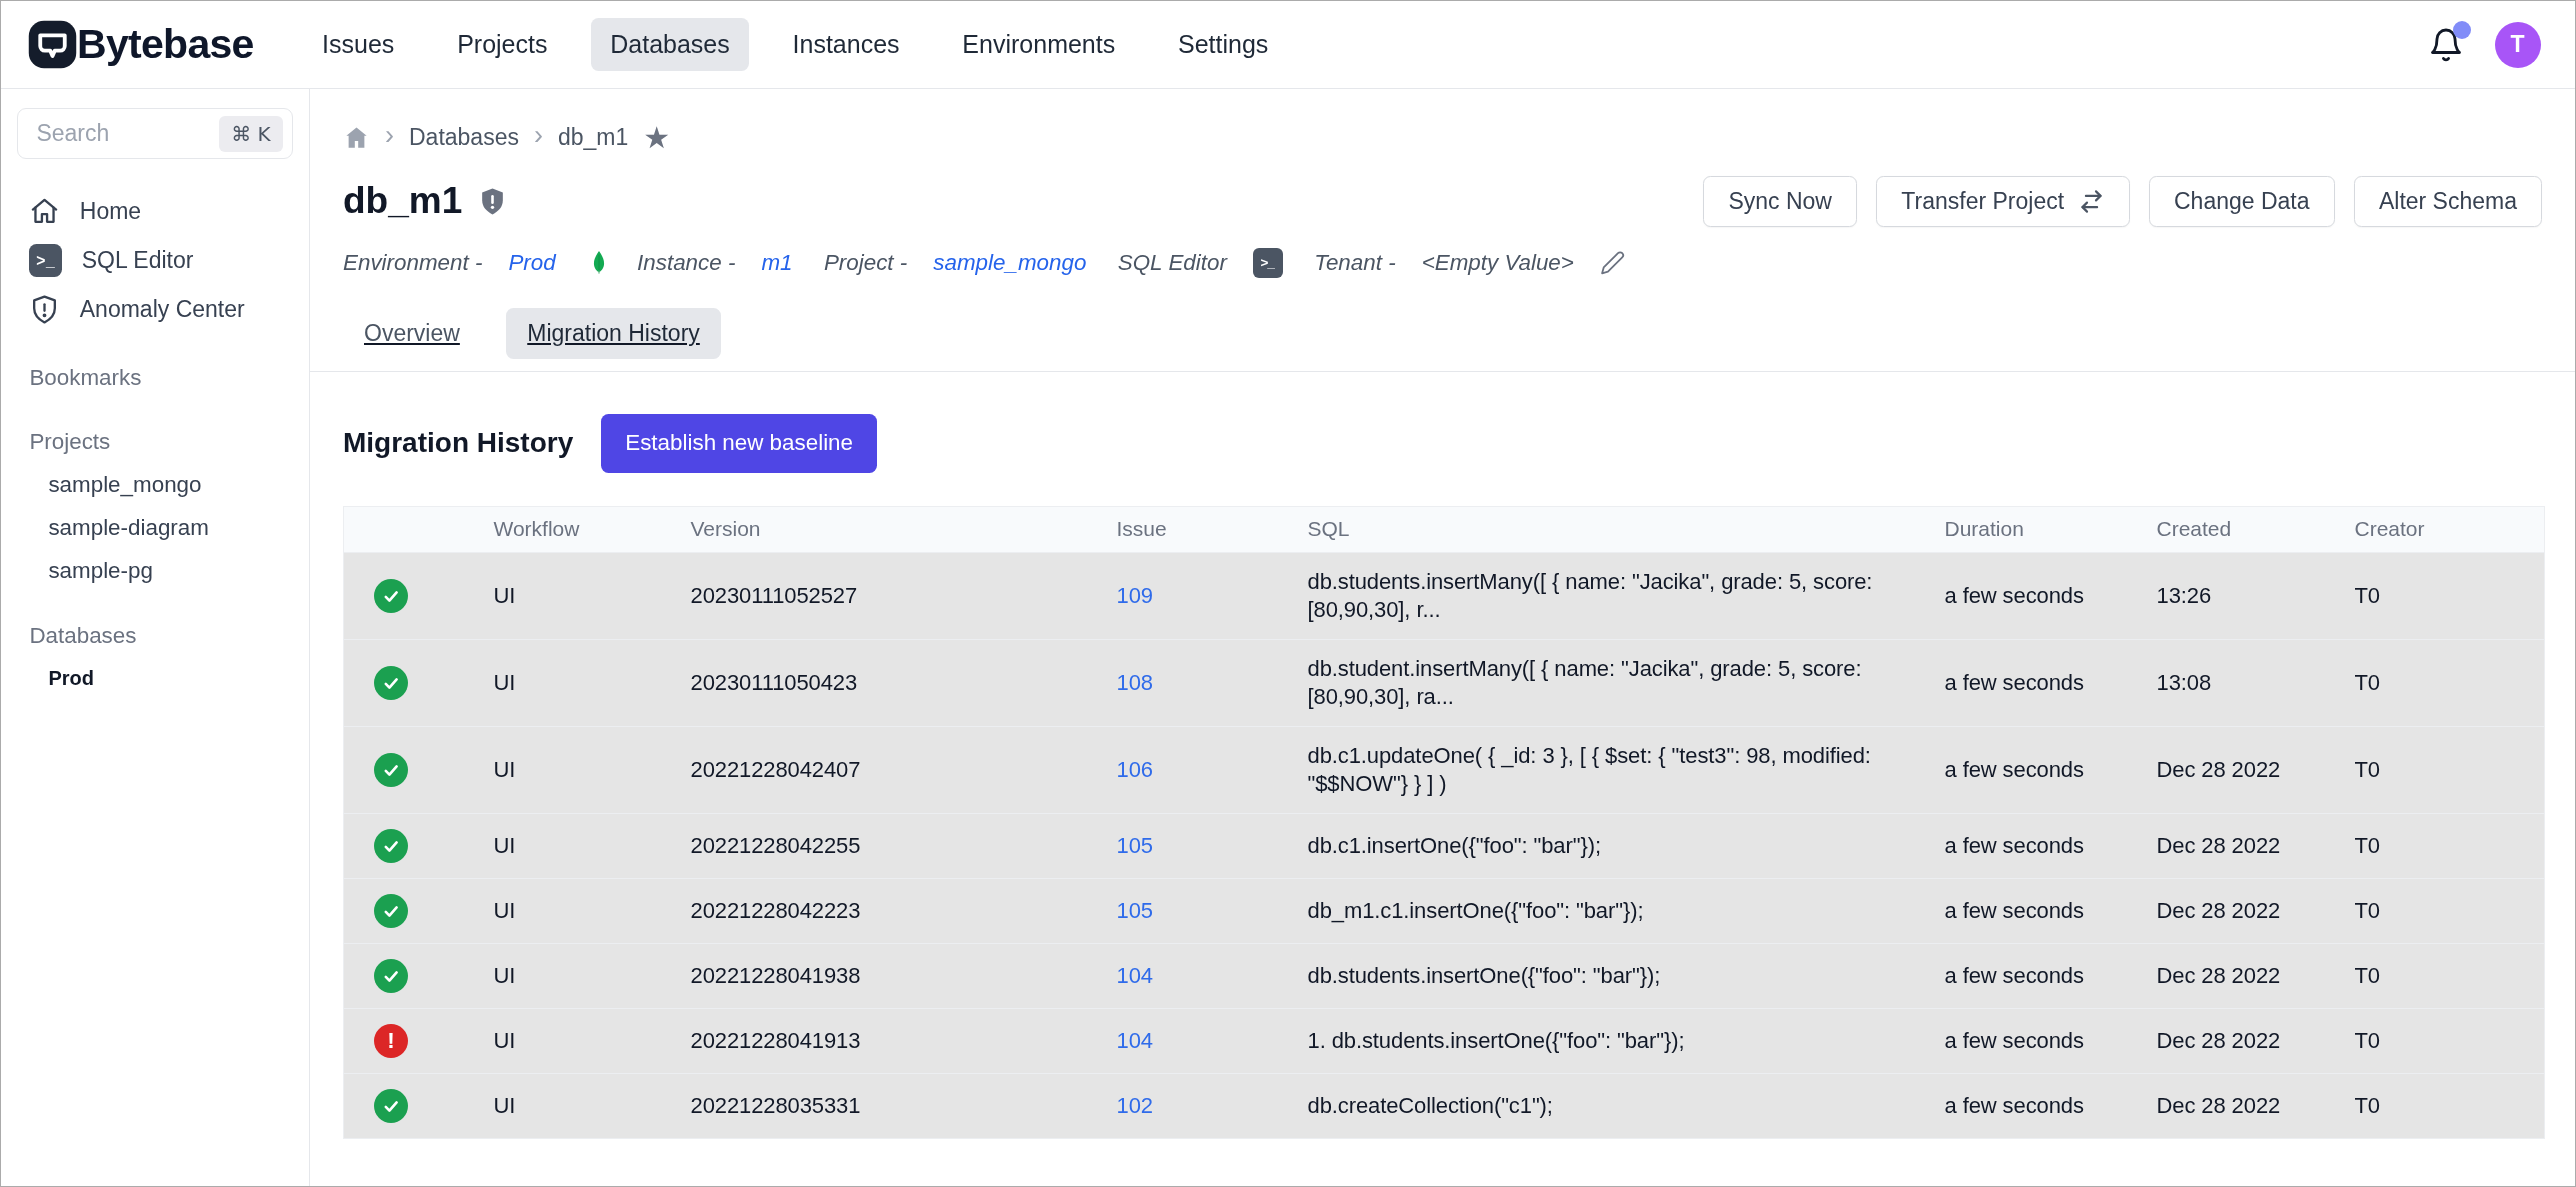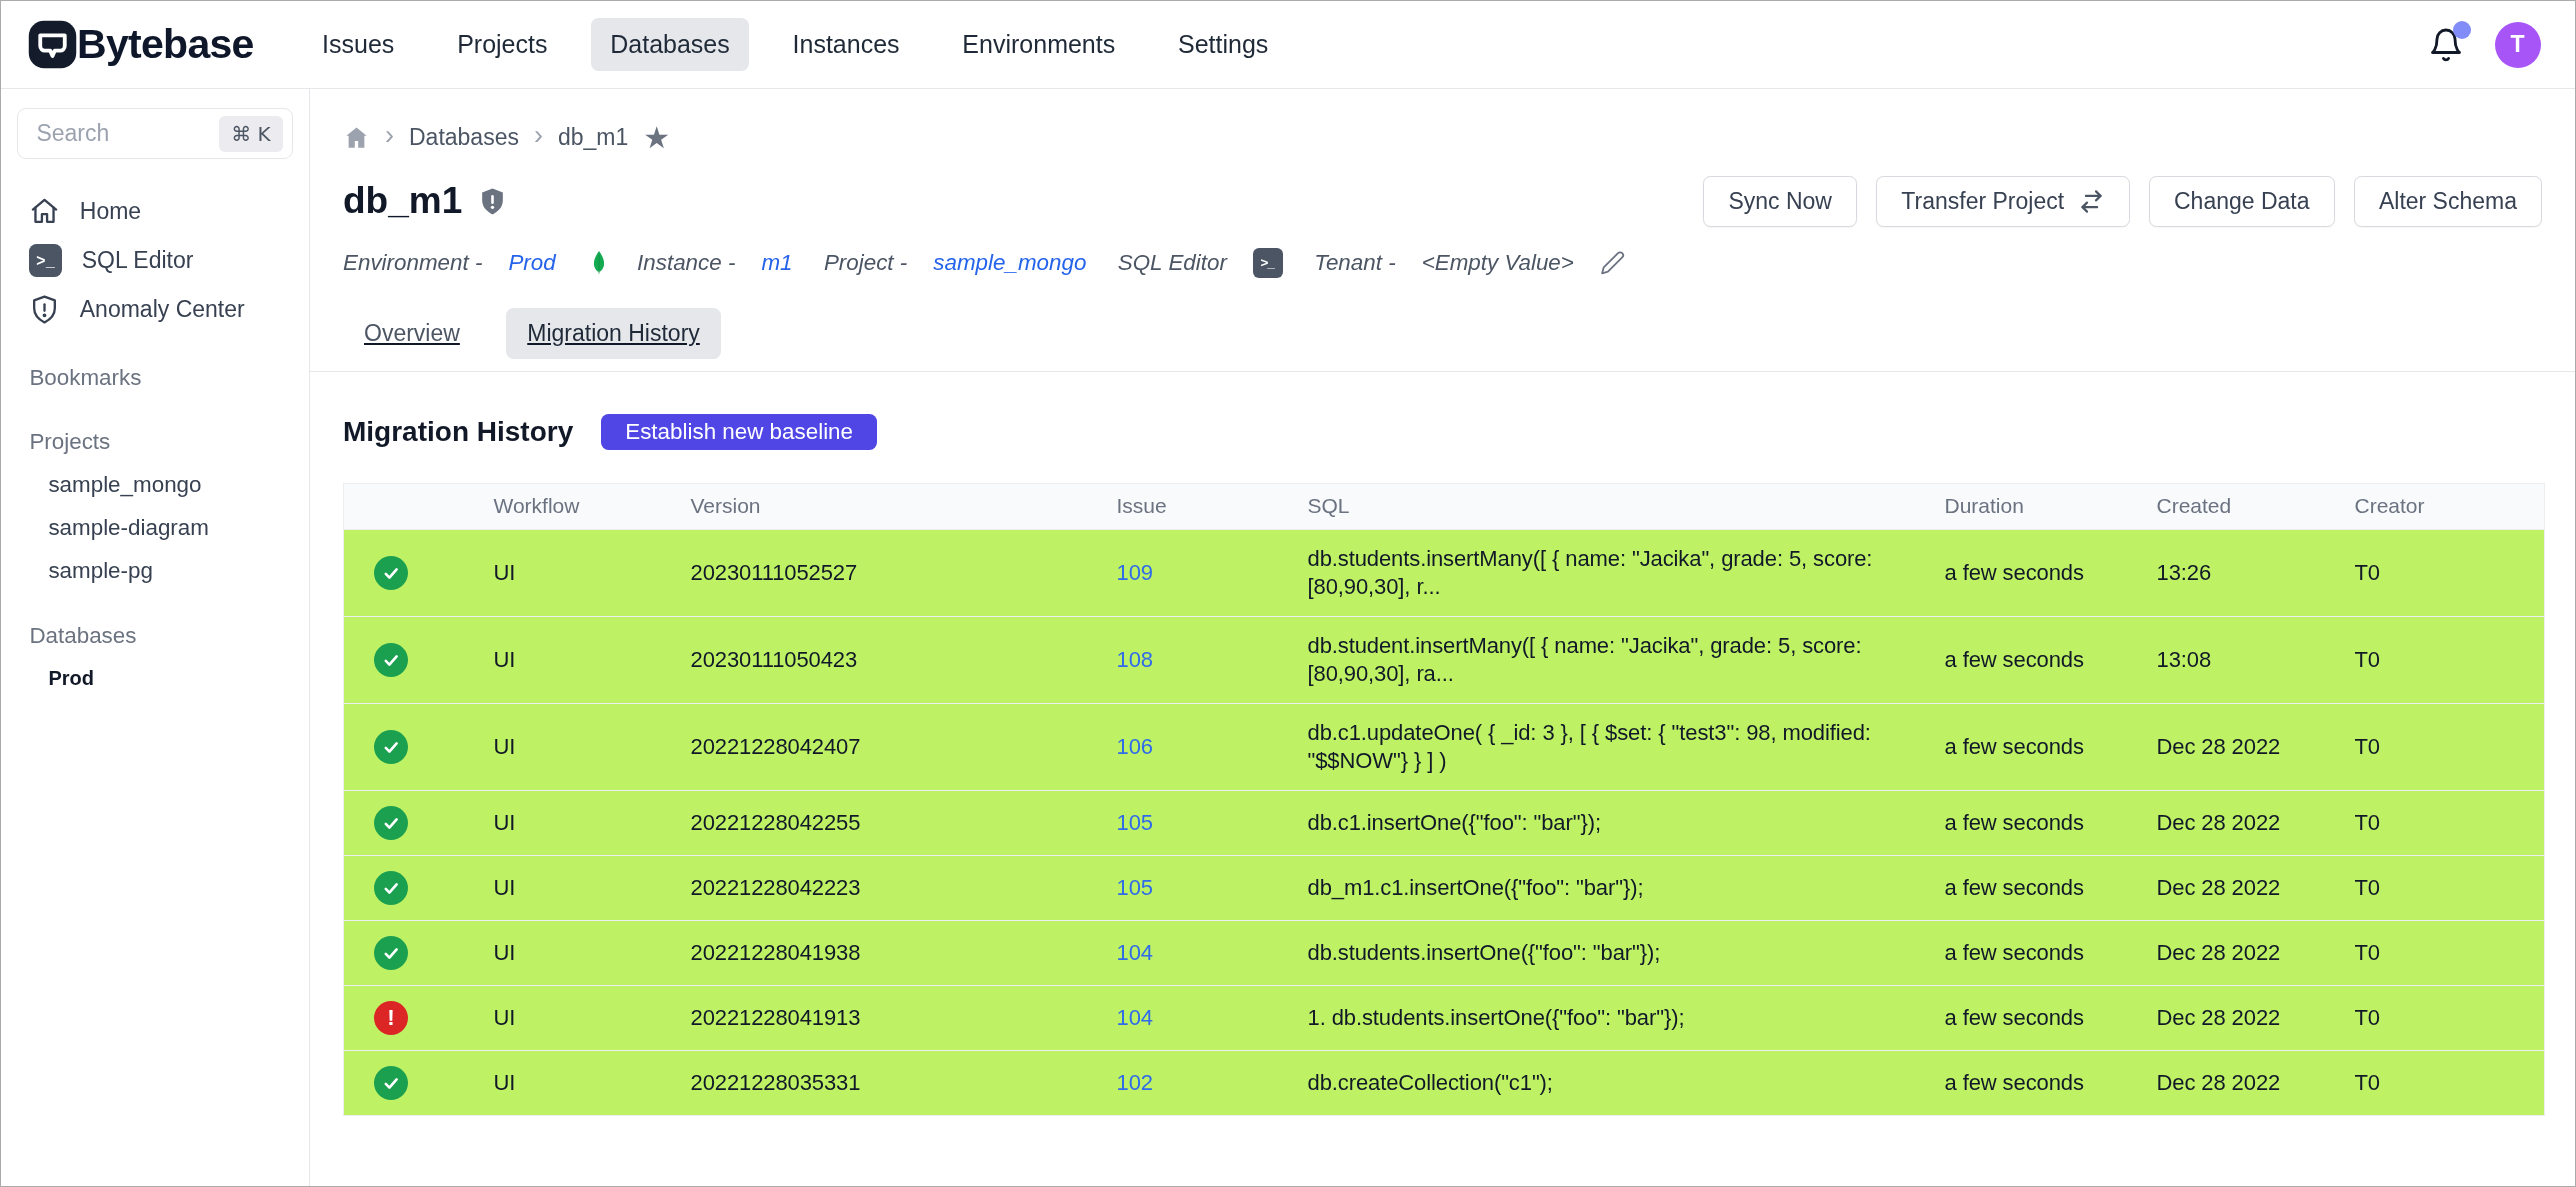--- a/index.html
+++ b/index.html
@@ -62,25 +62,25 @@
   .pencil { width:25.4px; height:25.4px; cursor:pointer; }
 
   
   .tabs { margin-top:30px; display:flex; align-items:center; gap:25.4px; padding-bottom:12px; border-bottom:1.5px solid #e5e7eb;text-decoration:underline; }
   .tab { font-size:23px; color:#4b5563; padding:12px 21px; border-radius:7.5px; cursor:pointer; white-space:nowrap; }
   .tab.active { background:#e5e7eb; color:#1f2937; }
 
   
   .section-head { margin-top:42px; display:flex; align-items:center; gap:28px; }
   .section-title { font-size:28px; font-weight:700; color:#111827; }
-  .btn-primary { height:36px; padding:0 24px; background:#4f46e5; border:none; border-radius:7.5px; color:#fff; font-size:22.4px; font-family:inherit; cursor:pointer; }
+  .btn-primary { height:59px; padding:0 24px; background:#4f46e5; border:none; border-radius:7.5px; color:#fff; font-size:22.4px; font-family:inherit; cursor:pointer; }
 
   
   .tbl-wrap { margin-top:33px; }
-  table { width:2199px; border-collapse:collapse; table-layout:fixed; background:#bef264; border:1.5px solid #eceef1; }
+  table { width:2199px; border-collapse:collapse; table-layout:fixed; background:#e5e5e5; border:1.5px solid #eceef1; }
   thead th { background:#f8fafc; color:#6b7280; font-weight:400; font-size:21px; text-align:left; height:46px; padding:0 18px 0 0; }
   tbody td { border-top:1.5px solid #eceef1; padding:15px 18px 15px 0; font-size:22px; line-height:28px; color:#111827; vertical-align:middle; letter-spacing:-0.1px; }
   td.c-status, th.c-status { padding-left:30px; }
   .status-icon { width:34px; height:34px; border-radius:50%; display:flex; align-items:center; justify-content:center; }
   .status-icon.success { background:#1ba050; }
   .status-icon.error { background:#dc2626; }
   .status-icon svg { width:22.4px; height:22.4px; }
   .status-icon .bang { color:#fff; font-size:22.4px; font-weight:700; line-height:1; }
   .issue-link { color:#2f6bea; cursor:pointer; text-decoration:none; }
   tr { cursor:pointer; }

